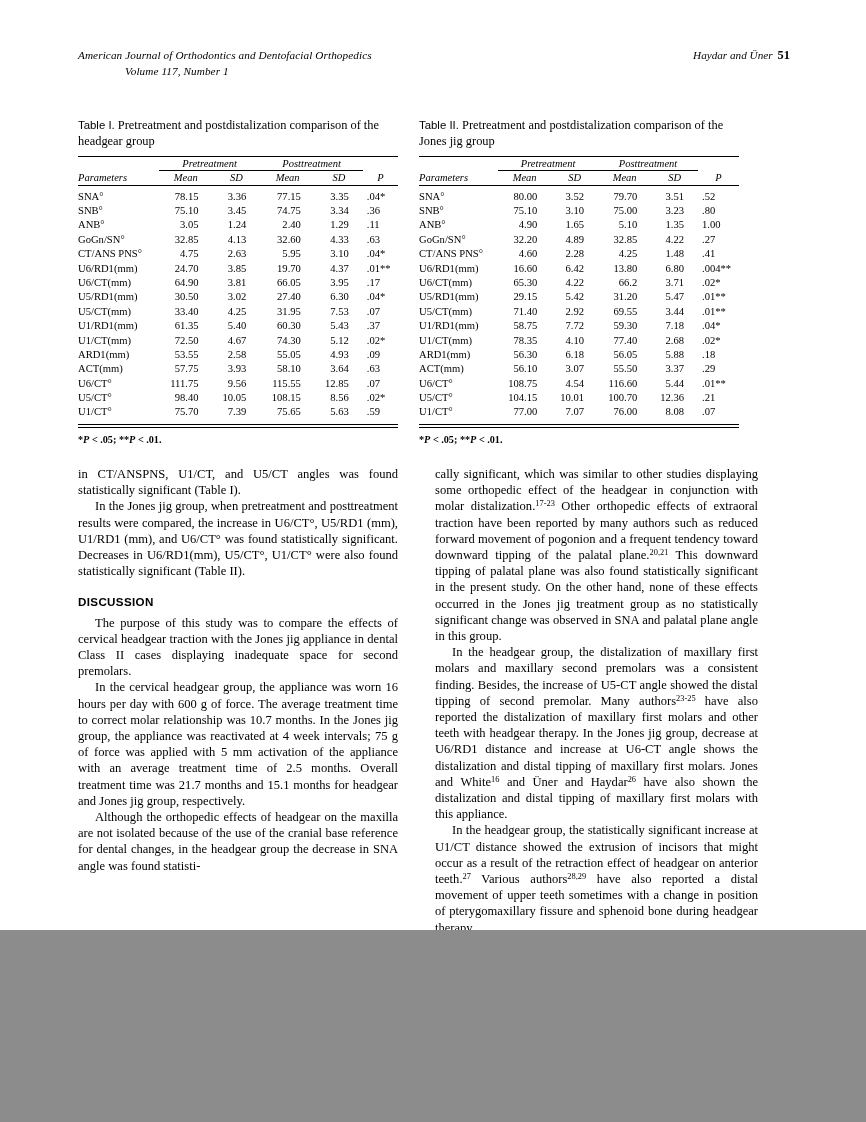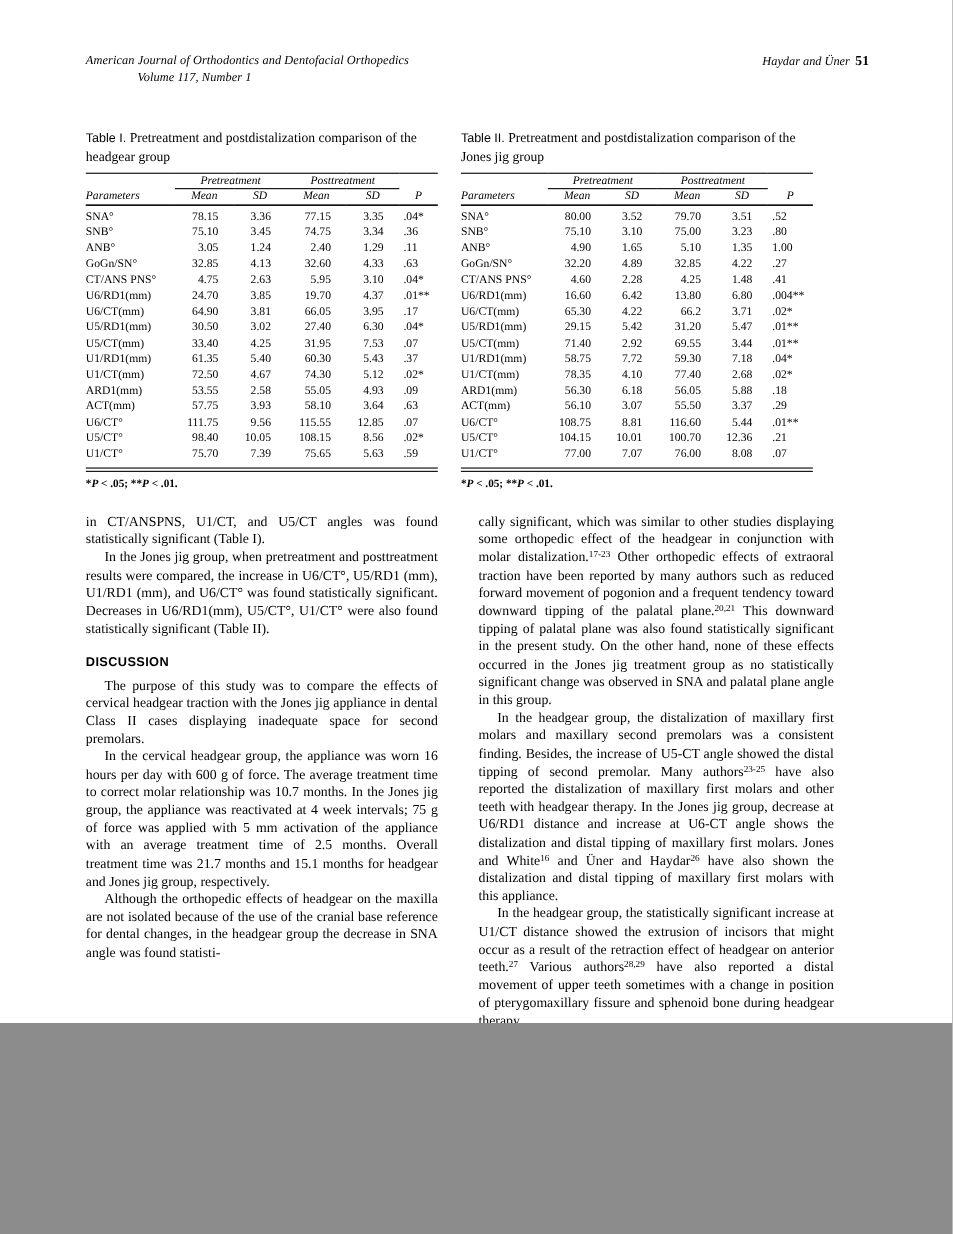--- a/index.html
+++ b/index.html
@@ -473,21 +473,21 @@
             <td class="param">ACT(mm)</td>
             <td class="num">56.10</td>
             <td class="num">3.07</td>
             <td class="num">55.50</td>
             <td class="num">3.37</td>
             <td class="pcol">.29</td>
           </tr>
         <tr>
             <td class="param">U6/CT°</td>
             <td class="num">108.75</td>
-            <td class="num">8.81</td>
+            <td class="num">4.54</td>
             <td class="num">116.60</td>
             <td class="num">5.44</td>
             <td class="pcol">.01**</td>
           </tr>
         <tr>
             <td class="param">U5/CT°</td>
             <td class="num">104.15</td>
             <td class="num">10.01</td>
             <td class="num">100.70</td>
             <td class="num">12.36</td>

